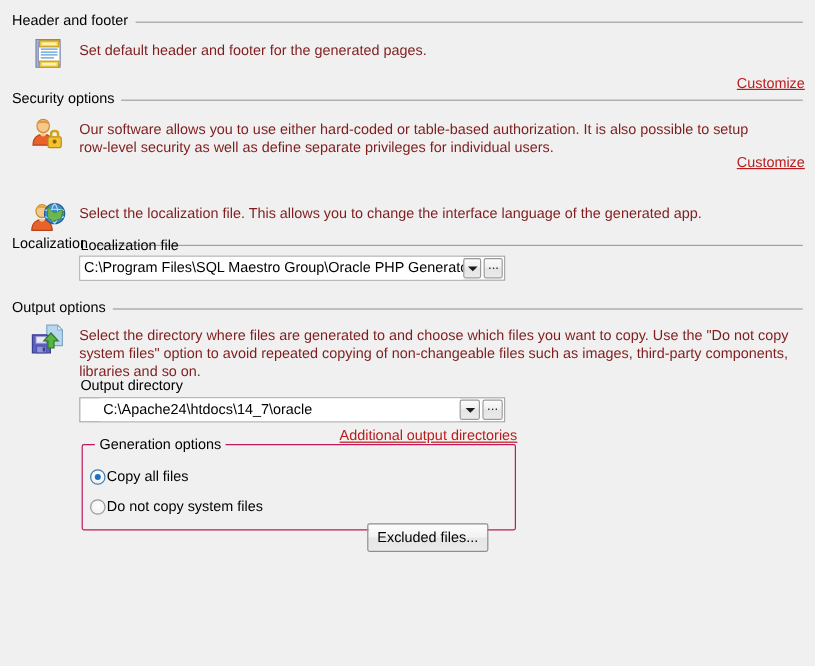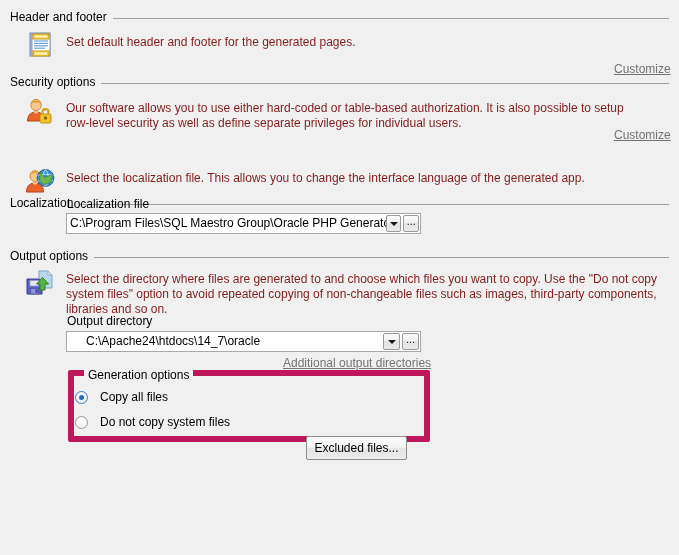--- a/index.html
+++ b/index.html
@@ -61,21 +61,21 @@
     position: absolute;
     width: 32px;
     height: 32px;
   }
   .icon svg { display: block; }
 
   
   .link {
     position: absolute;
     font-size: 12px;
-    color: #737373;
+    color: #b91c1c;
     text-decoration: underline;
     cursor: pointer;
     white-space: nowrap;
   }
 
   
   .field-label {
     position: absolute;
     font-size: 12px;
     color: #000;
@@ -127,40 +127,40 @@
     width: 0; height: 0;
     border-left: 4px solid transparent;
     border-right: 4px solid transparent;
     border-top: 4px solid #1a1a1a;
   }
 
   
   .groupbox {
     position: absolute;
     box-sizing: border-box;
-    border: 6px solid #be185d;
+    border: 1px solid #be185d;
     border-radius: 2px;
   }
   .groupbox-title {
     position: absolute;
     top: -8px;
     left: 10px;
     background: #f0f0f0;
     padding: 0 4px;
     font-size: 12px;
     color: #000;
     white-space: nowrap;
   }
 
   
   .radio-row {
     position: absolute;
     display: flex;
     align-items: center;
-    gap: 12px;
+    gap: 1px;
     cursor: default;
   }
   .radio {
     width: 13px; height: 13px;
     border-radius: 50%;
     box-sizing: border-box;
     border: 1px solid #9a9a9a;
     background: radial-gradient(circle at 50% 40%, #ffffff 0%, #f2f2f2 70%, #e6e6e6 100%);
     position: relative;
     flex: 0 0 auto;

